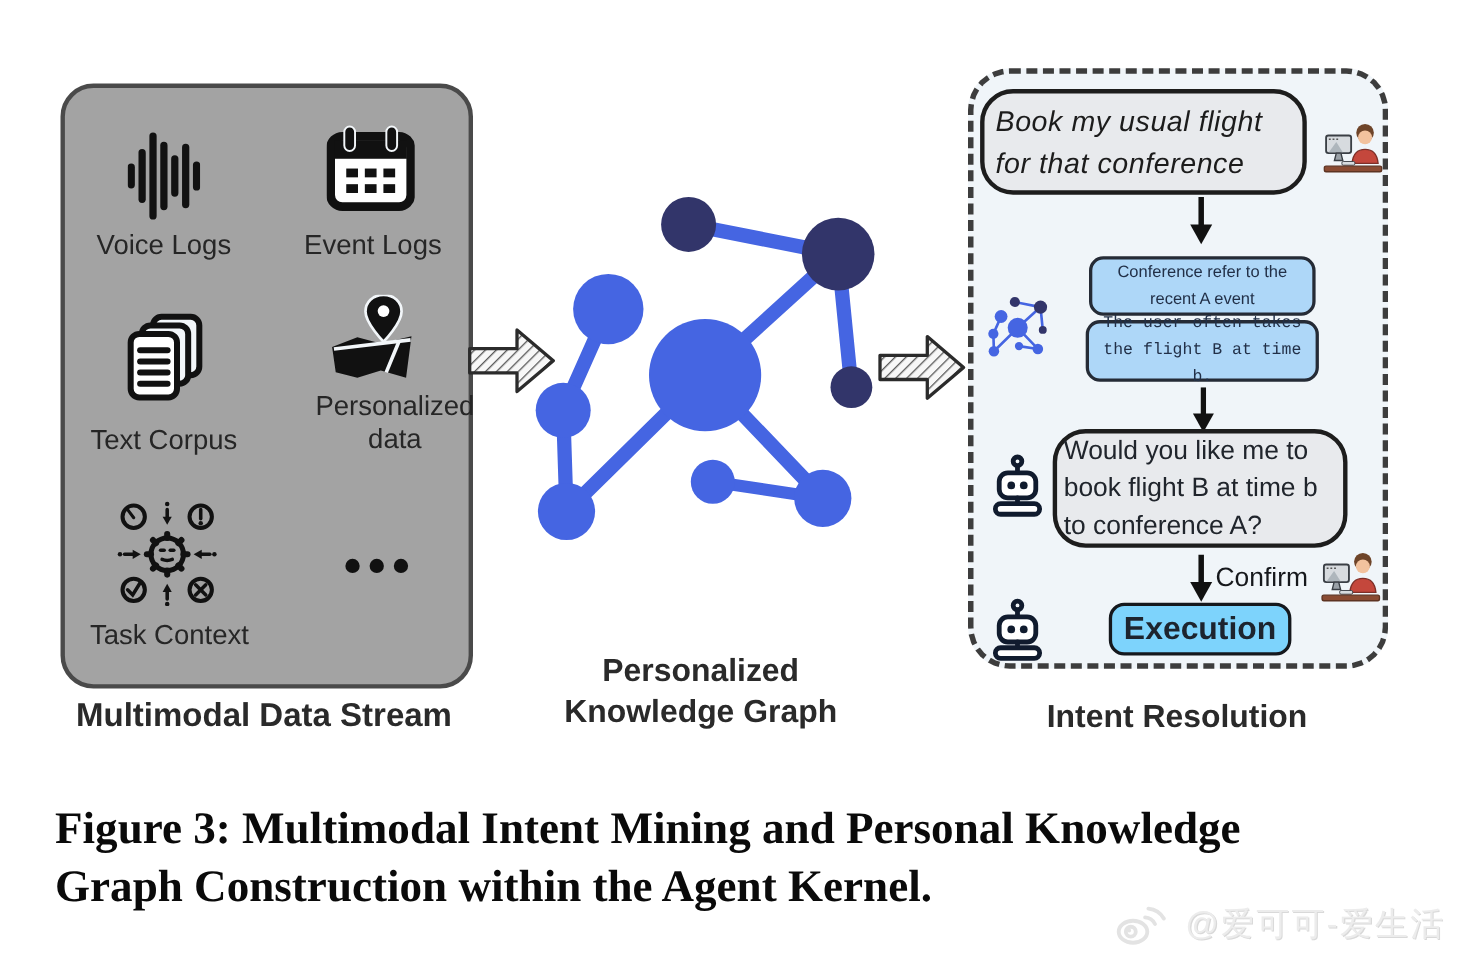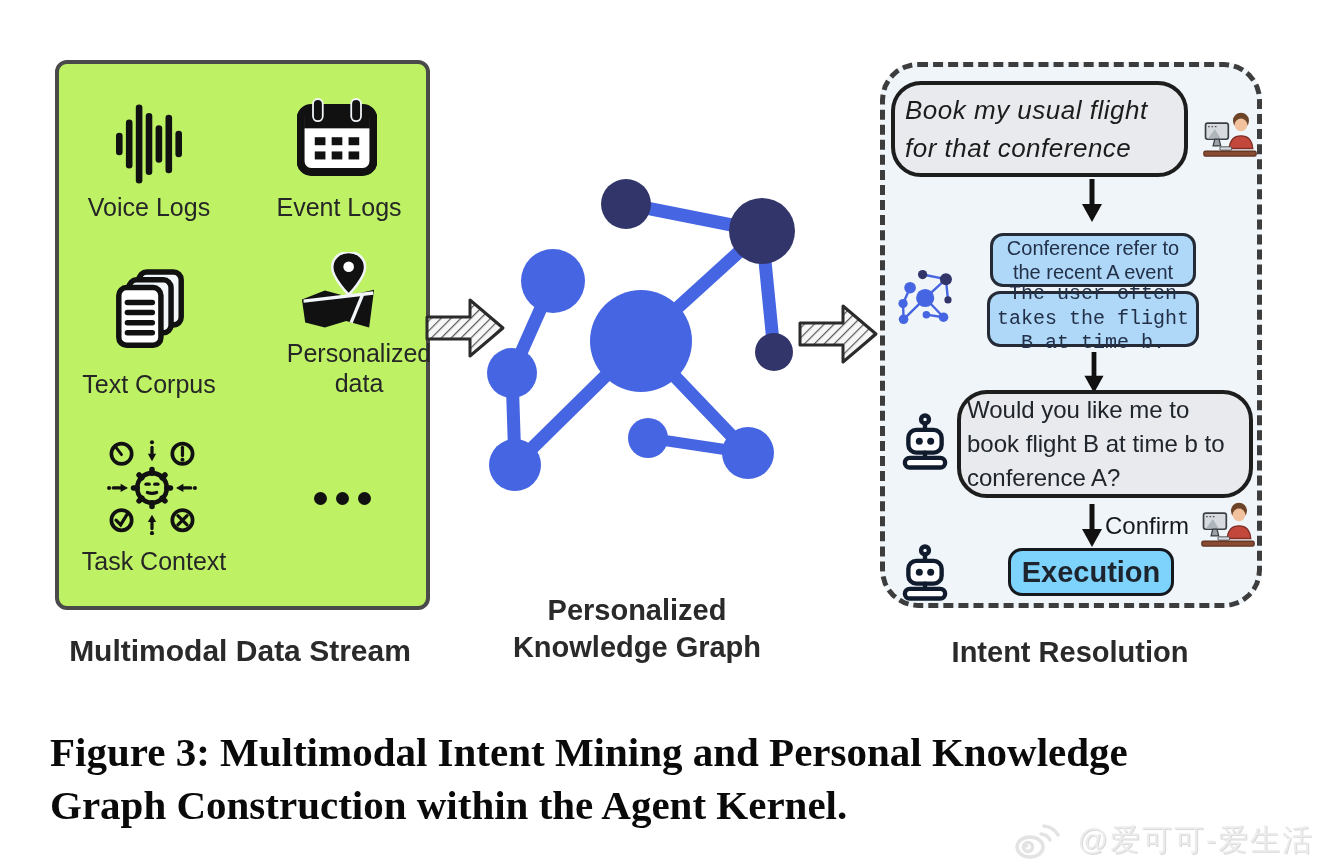--- a/index.html
+++ b/index.html
@@ -1,37 +1,37 @@
 <!DOCTYPE html>
 <html><head>
 <meta charset="utf-8">
 <style>
   html,body{margin:0;padding:0;background:#ffffff;}
   .canvas{position:relative;width:1326px;height:866px;background:#ffffff;overflow:hidden;
           font-family:"Liberation Sans",sans-serif;color:#262626;}
   .abs{position:absolute;}
 
   
-  .left-panel{left:55px;top:60px;width:367px;height:542px;background:#bef264;
-              border:4px solid #4a4a4a;border-radius:12px;}
+  .left-panel{left:55px;top:76px;width:367px;height:542px;background:#a3a3a3;
+              border:4px solid #4a4a4a;border-radius:30px;}
   .item-label{font-size:25px;font-weight:500;color:#262626;text-align:center;line-height:30px;}
 
   
   .big-label{font-size:29px;font-weight:600;color:#2a2a2a;text-align:center;line-height:37px;}
 
   
   .right-panel{left:880px;top:62px;width:372px;height:536px;background:#f0f5f9;
                border:5px dashed #3d3d3d;border-radius:38px;}
   .bubble{background:#e8eaed;border:4px solid #1d1d1d;border-radius:30px;
           display:flex;align-items:center;justify-content:center;text-align:left;box-sizing:border-box;}
   .bubble1-text{font-size:26px;line-height:38px;font-style:italic;font-weight:500;color:#1c1c1c;letter-spacing:.5px;}
   .bubble2-text{font-size:24px;line-height:34px;color:#20252c;}
   .inference{background:#aed7f8;border:3px solid #252b36;border-radius:13px;box-sizing:border-box;
              display:flex;align-items:center;justify-content:center;text-align:center;
-             font-size:20px;line-height:24.5px;color:#223048;font-weight:500;}
+             font-size:15px;line-height:24.5px;color:#223048;font-weight:500;}
   .confirm-label{font-size:24px;color:#16181c;font-weight:500;}
   .exec-box{background:#7dd3fc;border:3px solid #15181d;border-radius:14px;box-sizing:border-box;
             display:flex;align-items:center;justify-content:center;
             font-size:29px;font-weight:600;color:#1d242e;}
 
   
   .caption{left:50px;top:726px;width:1240px;font-family:"Liberation Serif",serif;
            font-weight:bold;font-size:41px;line-height:53px;color:#0a0a0a;}
 
   
@@ -276,21 +276,21 @@
         <circle cx="32" cy="7" r="4.5"></circle>
         <line x1="32" y1="12" x2="32" y2="19"></line>
         <rect x="13" y="19" width="38" height="26" rx="9" fill="#fff"></rect>
         <line x1="32" y1="45" x2="32" y2="50"></line>
         <rect x="9" y="51" width="46" height="11" rx="5.5" fill="#fff"></rect>
       </g>
       <circle cx="25.5" cy="32" r="4" fill="#101b2e"></circle>
       <circle cx="38.5" cy="32" r="4" fill="#101b2e"></circle>
     </svg>
 
-    <div class="abs bubble" style="left:72px;top:323px;width:296px;height:108px;padding:0 6px;">
+    <div class="abs bubble" style="left:72px;top:323px;width:268px;height:108px;padding:0 6px;">
       <span class="bubble2-text">Would you like me to book flight B at time b to conference A?</span>
     </div>
 
     <svg class="abs" style="left:194px;top:437px;" width="26" height="44" viewBox="0 0 26 44">
       <line x1="13" y1="0" x2="13" y2="28" stroke="#111" stroke-width="5"></line>
       <polygon points="3,25 23,25 13,43" fill="#111"></polygon>
     </svg>
     <div class="abs confirm-label" style="left:220px;top:445px;text-align:right;">Confirm</div>
 
     <svg class="abs" style="left:316px;top:434px;" width="54" height="48" viewBox="0 0 64 56">

